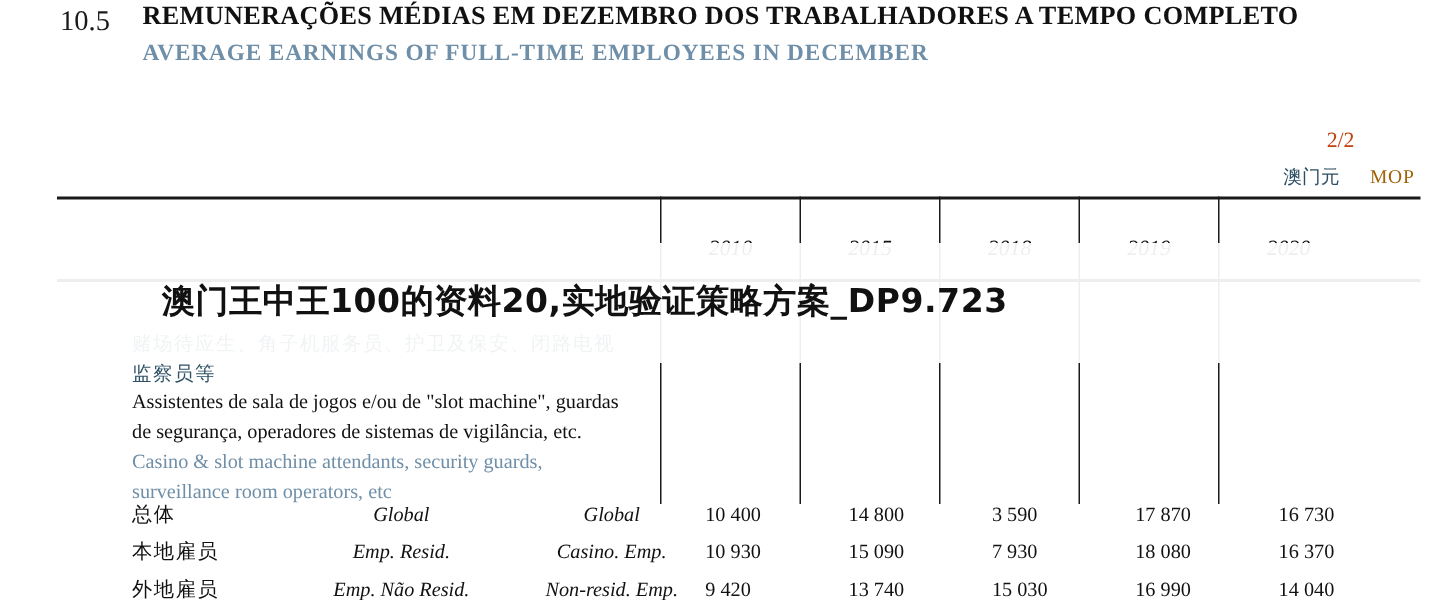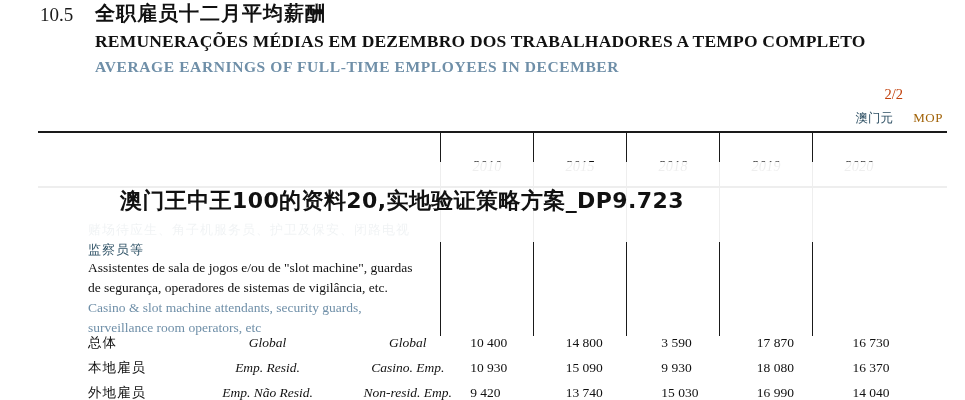--- a/index.html
+++ b/index.html
@@ -183,38 +183,37 @@
   .overlay-banner {
     position: absolute;
     left: 0;
     top: 162px;
     width: 965px;
     height: 80px;
     background: rgba(255,255,255,0.93);
   }
   .overlay-text {
     position: absolute;
-    left: 120px;
+    left: 108px;
     top: 186px;
     font-size: 22px;
     font-weight: bold;
     color: #111111;
     font-family: "DejaVu Sans", sans-serif;
     letter-spacing: 0.4px;
   }
 </style>
 </head>
 <body>
 
 <div class="page">
 
   <div class="section-number">10.5</div>
 
   <div class="title-block">
-    <div class="title-zh">全职雇员十二月平均薪酬</div>
     <div class="title-pt">REMUNERAÇÕES MÉDIAS EM DEZEMBRO DOS TRABALHADORES A TEMPO COMPLETO</div>
     <div class="title-en">AVERAGE EARNINGS OF FULL-TIME EMPLOYEES IN DECEMBER</div>
   </div>
 
   <div class="page-count">2/2</div>
   <div class="unit-zh">澳门元</div>
   <div class="unit-en">MOP</div>
 
   <div class="rule"></div>
   <div class="rule2"></div>
@@ -246,21 +245,21 @@
         <td class="c-num">3 590</td>
         <td class="c-num">17 870</td>
         <td class="c-num">16 730</td>
       </tr>
       <tr>
         <td class="c-zh">本地雇员</td>
         <td class="c-pt">Emp. Resid.</td>
         <td class="c-en">Casino. Emp.</td>
         <td class="c-num">10 930</td>
         <td class="c-num">15 090</td>
-        <td class="c-num">9 930</td>
+        <td class="c-num">7 930</td>
         <td class="c-num">18 080</td>
         <td class="c-num">16 370</td>
       </tr>
       <tr>
         <td class="c-zh">外地雇员</td>
         <td class="c-pt">Emp. Não Resid.</td>
         <td class="c-en">Non-resid. Emp.</td>
         <td class="c-num">9 420</td>
         <td class="c-num">13 740</td>
         <td class="c-num">15 030</td>

